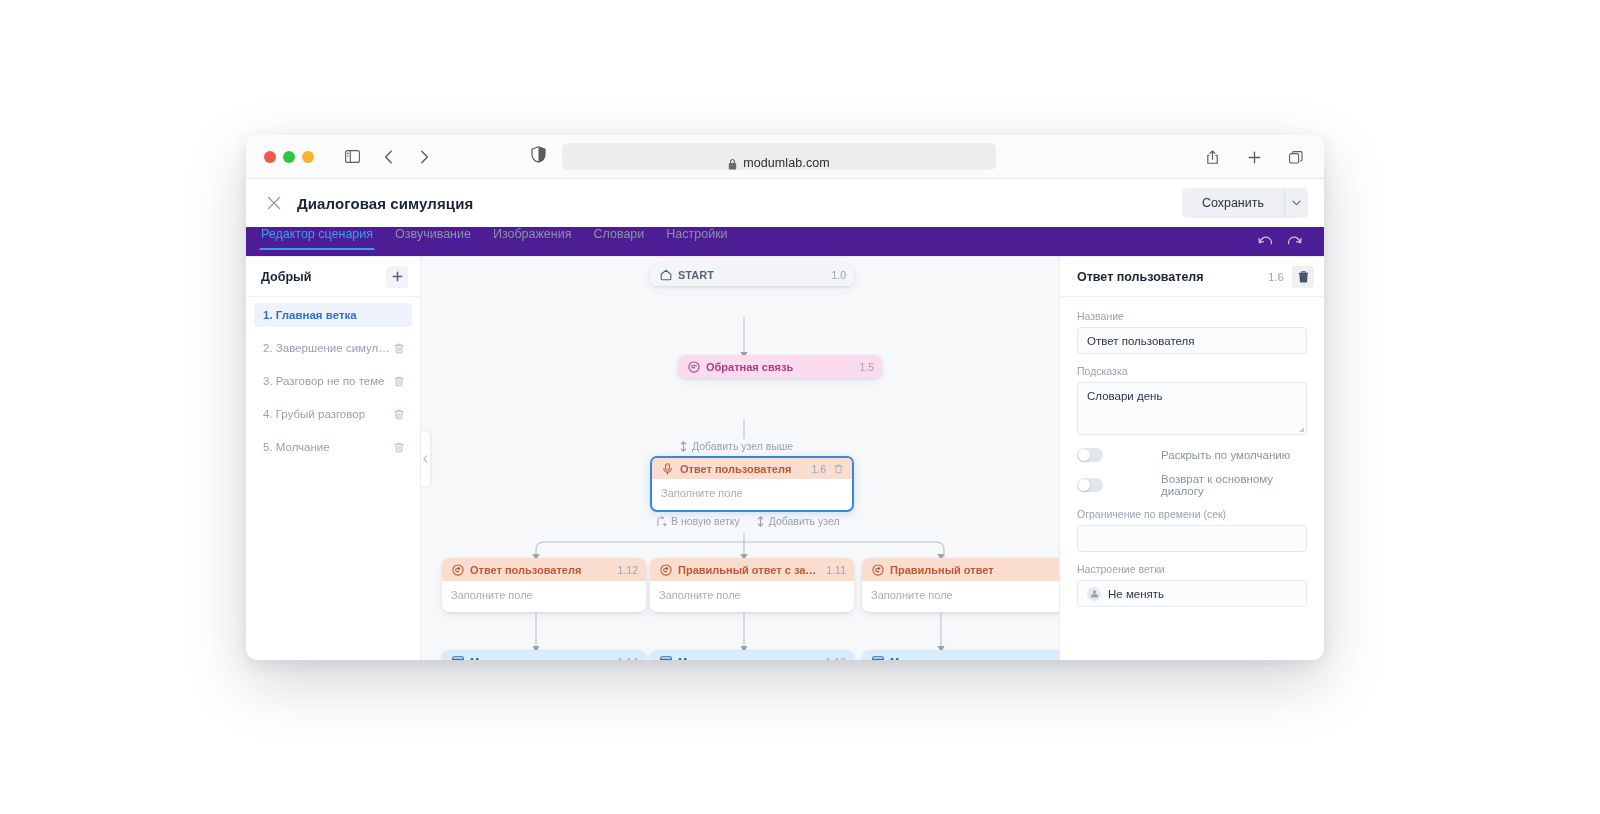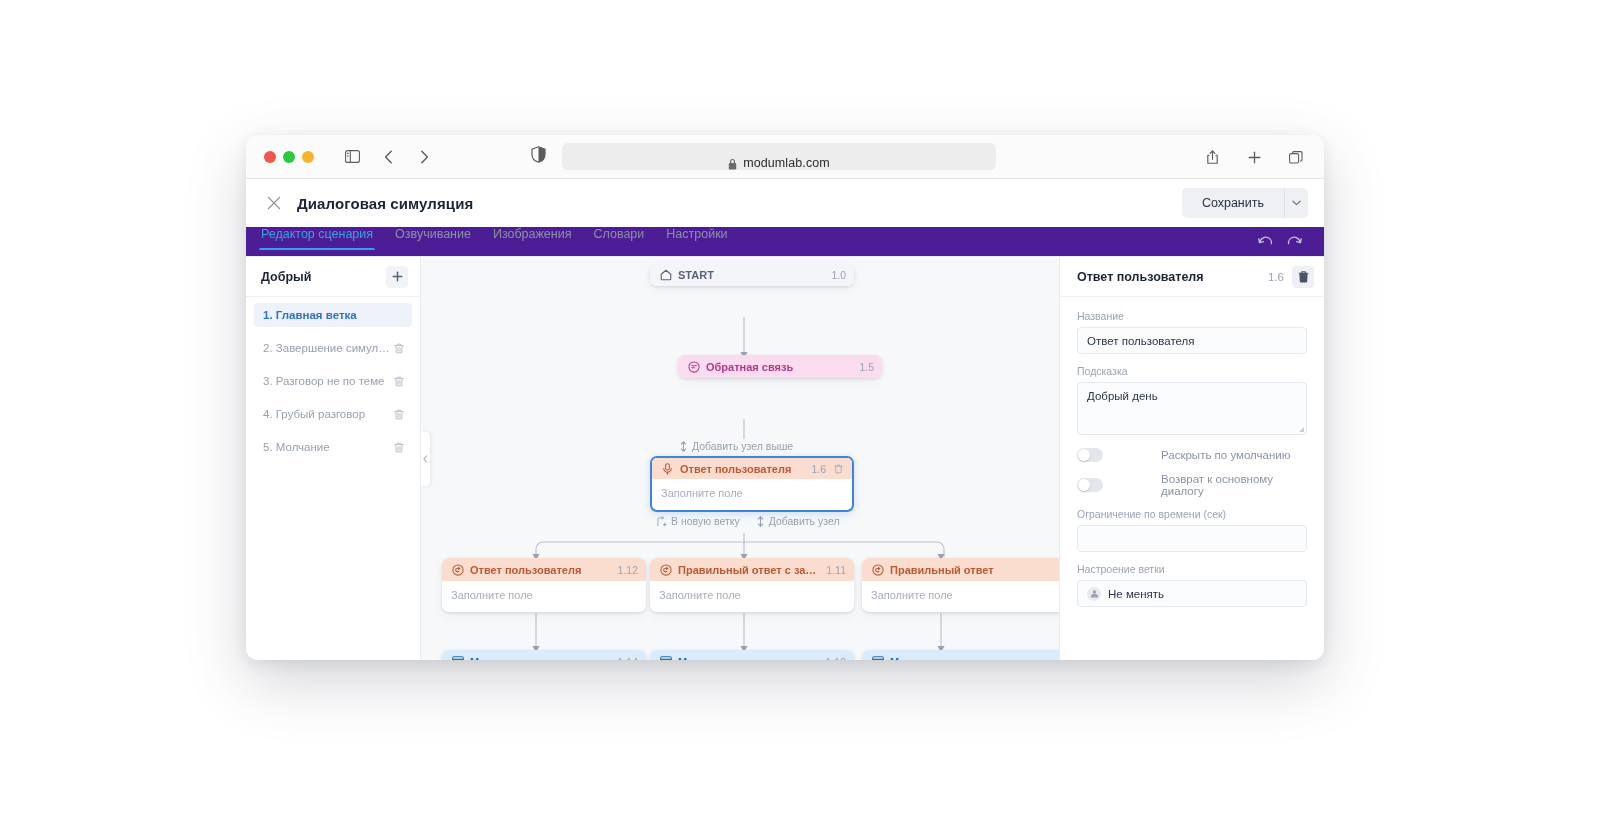--- a/index.html
+++ b/index.html
@@ -647,21 +647,21 @@
             <path d="M3.4 0.3h3.2a.5.5 0 0 1 .5.5v.7H9a.5.5 0 0 1 0 1h-.2l-.45 7.1a.9.9 0 0 1-.9.85H2.55a.9.9 0 0 1-.9-.85L1.2 2.5H1a.5.5 0 0 1 0-1h1.9V.8a.5.5 0 0 1 .5-.5zm.5 1.2h2.2V1.1H3.9z"></path>
           </svg>
         </div>
       </div>
 
       <div class="insp-body">
         <div class="field-label">Название</div>
         <div class="field-input">Ответ пользователя</div>
 
         <div class="field-label">Подсказка</div>
-        <div class="field-textarea">Добрый день</div>
+        <div class="field-textarea">Словари день</div>
 
         <div class="toggle-row">
           <div class="toggle"></div>
           <div class="toggle-label">Раскрыть по умолчанию</div>
         </div>
 
         <div class="toggle-row">
           <div class="toggle"></div>
           <div class="toggle-label">Возврат к основному диалогу</div>
         </div>

